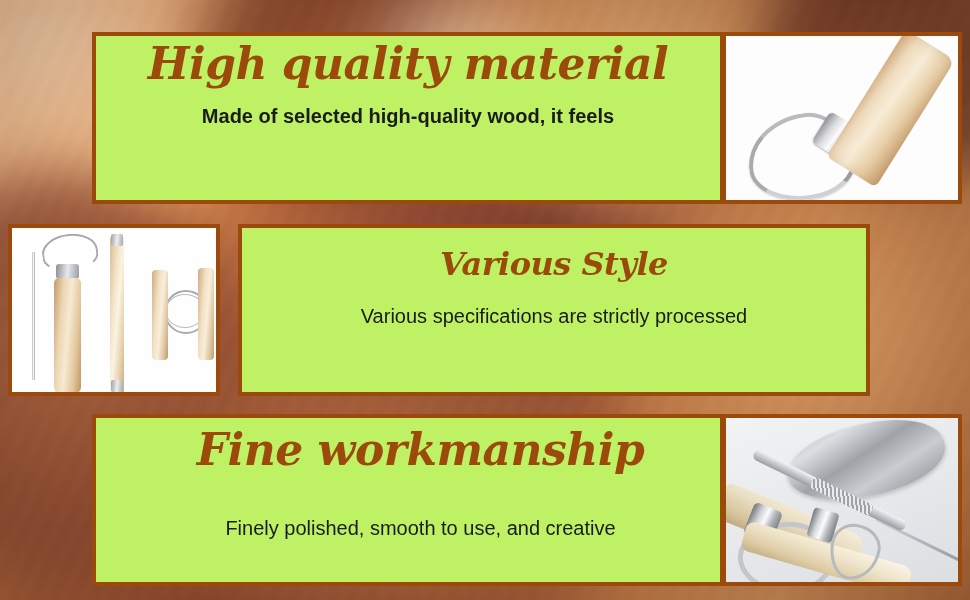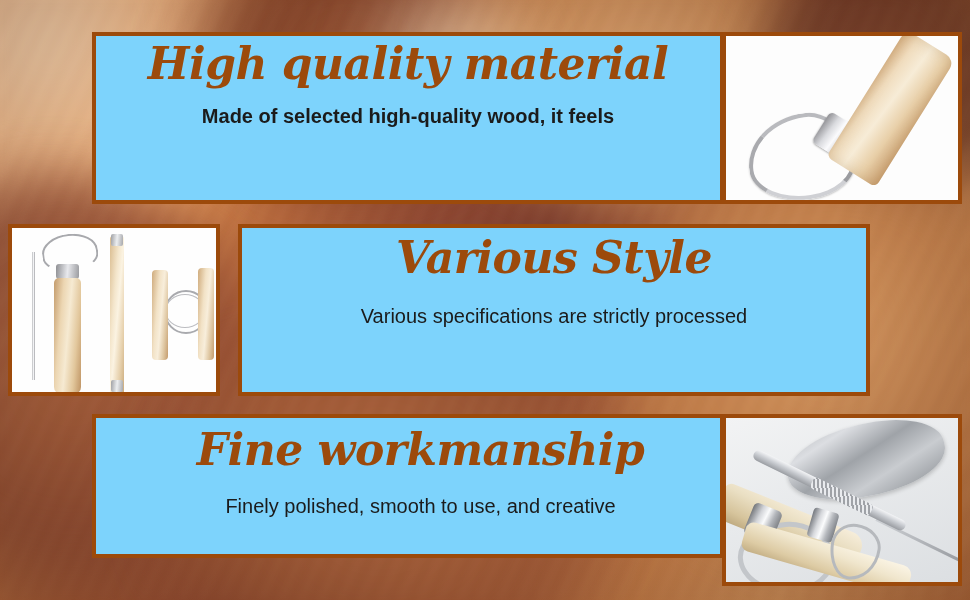--- a/index.html
+++ b/index.html
@@ -73,21 +73,21 @@
     filter: blur(5px);
     opacity: .55;
   }
   .bg-vignette {
     background: radial-gradient(ellipse at 50% 45%, rgba(0,0,0,0) 52%, rgba(60,25,12,.30) 100%);
   }
 
   
   .panel {
     position: absolute;
-    background: #7dd3fc;
+    background: #bef264;
     border: 4px solid #9c4a0b;
     box-sizing: border-box;
     overflow: hidden;
   }
   .text-panel {
     display: flex;
     flex-direction: column;
     align-items: center;
     justify-content: flex-start;
   }
@@ -111,27 +111,27 @@
   
   #panel-1-text { left: 92px;  top: 32px;  width: 632px; height: 172px; }
   #panel-1-text .heading { font-size: 44px; margin-top: 6px; }
   #panel-1-text .body-text { margin-top: 16px; font-weight: bold; }
 
   #panel-1-image { left: 722px; top: 32px; width: 240px; height: 172px; }
 
   
   #panel-2-image { left: 8px;  top: 224px; width: 212px; height: 172px; }
   #panel-2-text  { left: 238px; top: 224px; width: 632px; height: 172px; }
-  #panel-2-text .heading { font-size: 44px; margin-top: 8px; }
+  #panel-2-text .heading { font-size: 32px; margin-top: 20px; }
   #panel-2-text .body-text { margin-top: 22px; }
 
   
-  #panel-3-text  { left: 92px;  top: 414px; width: 632px; height: 144px; padding-left: 25px; }
+  #panel-3-text  { left: 92px;  top: 414px; width: 632px; height: 172px; padding-left: 25px; }
   #panel-3-text .heading { font-size: 44px; margin-top: 10px; }
-  #panel-3-text .body-text { margin-top: 20px; }
+  #panel-3-text .body-text { margin-top: 42px; }
 
   #panel-3-image { left: 722px; top: 414px; width: 240px; height: 172px; }
 
   
   .photo { position: absolute; inset: 0; }
 
   
   .p1-bg { position:absolute; inset:0; background:#fdfdfd; }
   .p1-handle {
     position: absolute;

